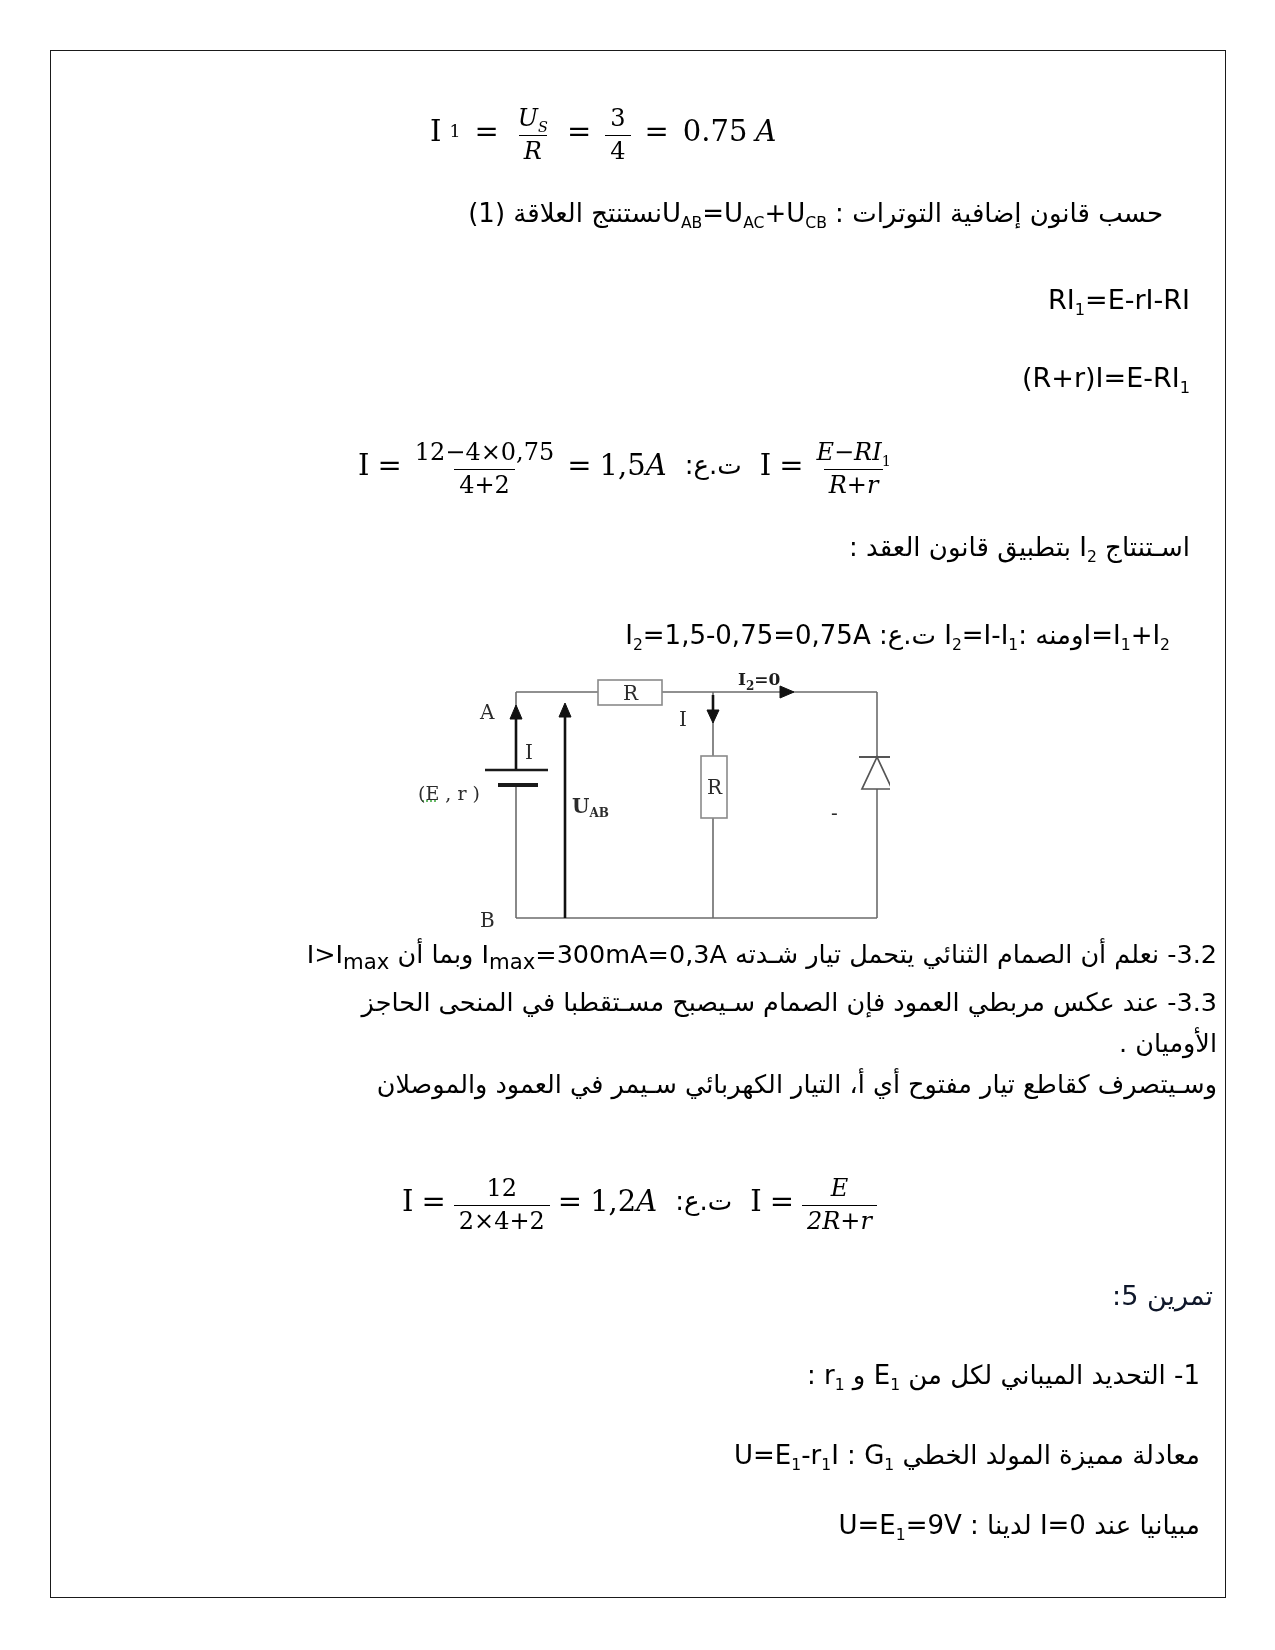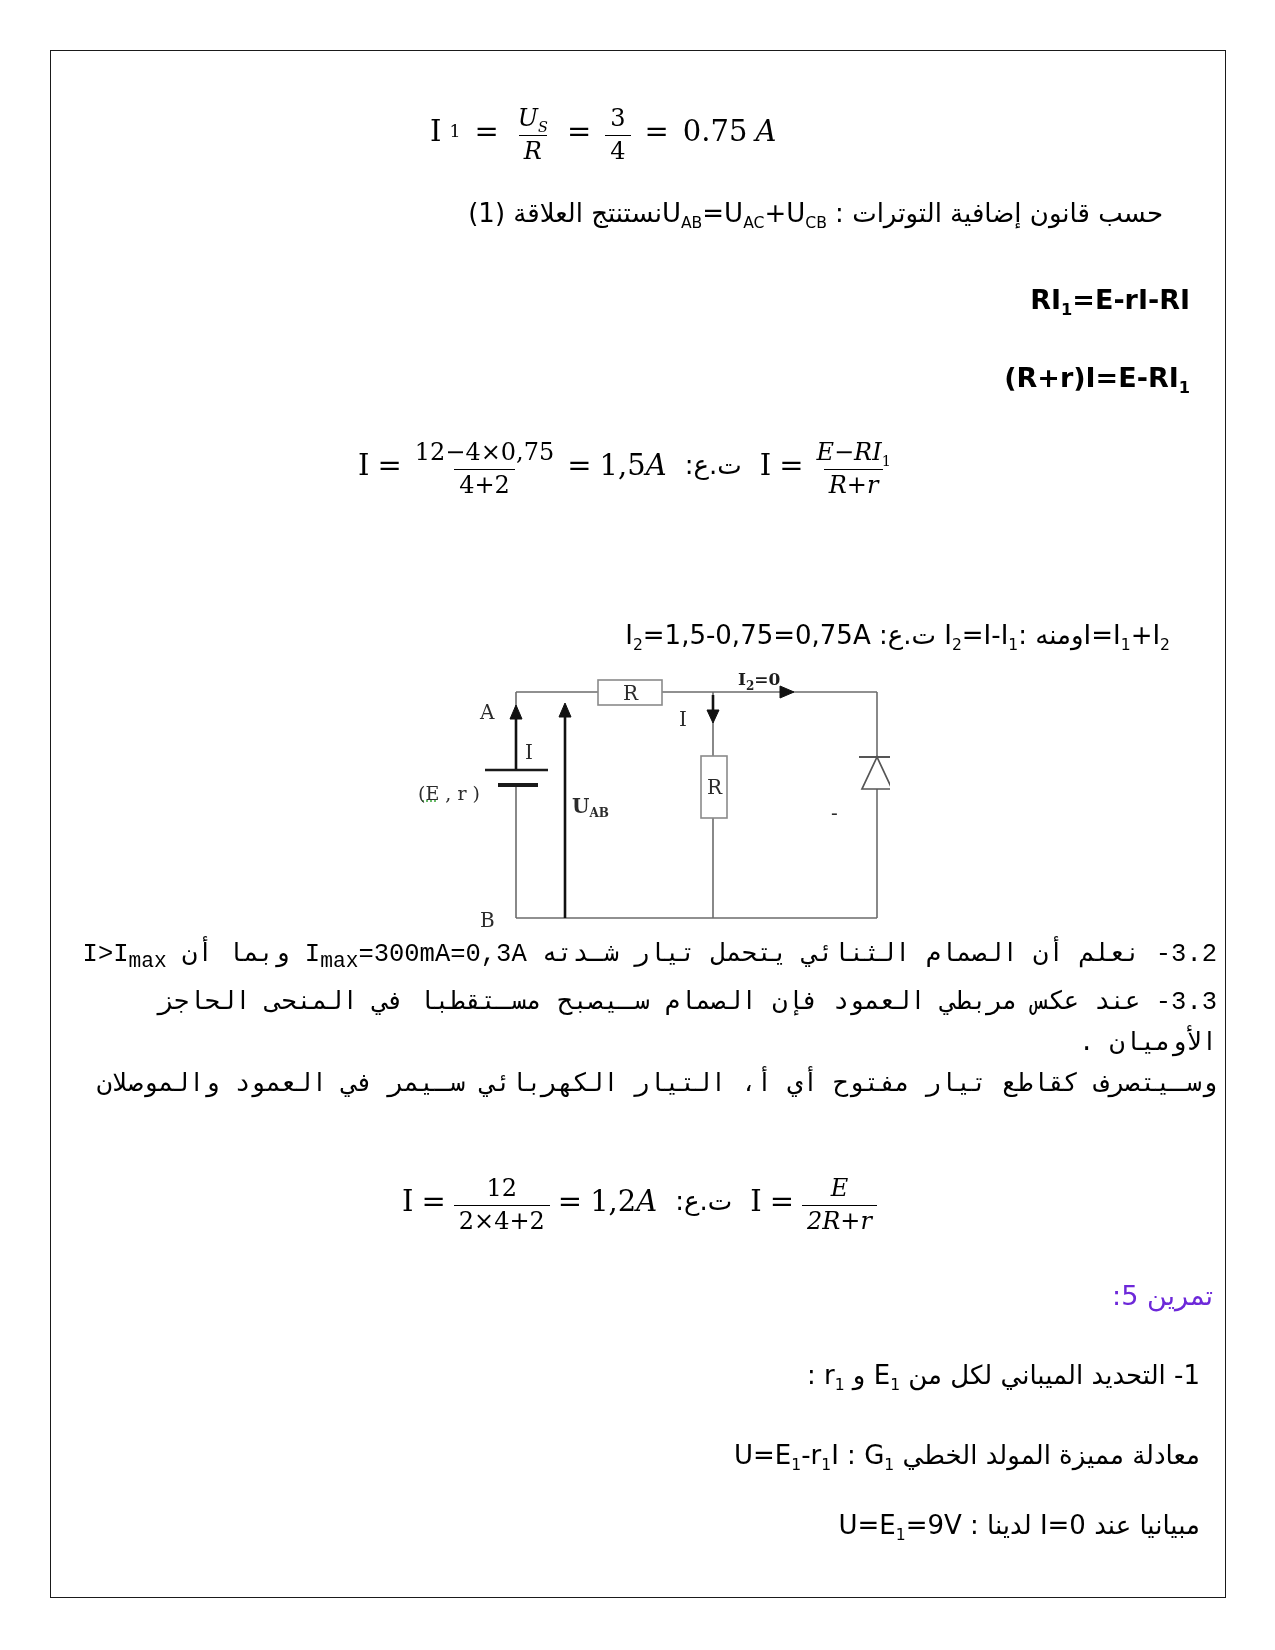--- a/index.html
+++ b/index.html
@@ -3,35 +3,35 @@
 <meta charset="utf-8">
 <style>
   html,body{margin:0;padding:0;background:#fff;}
   .page{position:relative;width:1275px;height:1650px;background:#fff;overflow:hidden;
         font-family:"DejaVu Sans",sans-serif;color:#000;}
   .page-border{position:absolute;left:50px;top:50px;width:1174px;height:1546px;
         border:1.6px solid #1a1a1a;}
   .abs{position:absolute;}
   .rtl-line{position:absolute;direction:rtl;white-space:nowrap;font-size:26px;line-height:1.35;}
   .rtl-line sub, .ltr-line sub{font-size:60%;line-height:0;}
-  .ltr-line{position:absolute;direction:ltr;white-space:nowrap;font-size:26px;font-weight:bold;}
+  .ltr-line{position:absolute;direction:ltr;white-space:nowrap;font-size:26px;}
   .run{unicode-bidi:isolate;margin-top:44px;}
   .eq-row{position:absolute;display:flex;align-items:center;gap:14px;
         font-family:"DejaVu Serif",serif;font-size:29px;white-space:nowrap;}
   .eq-row .piece{display:inline-flex;align-items:center;gap:8px;}
   .frac{display:inline-flex;flex-direction:column;align-items:center;line-height:1.15;
         font-size:24px;vertical-align:middle;margin-top:9px;}
   .frac .num{padding:0 5px 2px;}
   .frac .den{border-top:1.7px solid #000;padding:2px 5px 0;}
   .it{font-style:italic;}
   .eq-row sub{font-size:60%;line-height:0;}
   .ar-label{font-family:"DejaVu Sans",sans-serif;font-size:26px;direction:rtl;}
   .para{position:absolute;direction:rtl;text-align:right;font-size:25.5px;line-height:41px;}
   .para .pline{white-space:nowrap;}
-  .red{color:#6d28d9;}
+  .red{color:#0f172a;}
   .heading{font-size:27px;}
   svg text{font-family:"DejaVu Serif",serif;fill:#2b2b2b;font-size:20px;}
   svg .svgsub{font-size:12px;}
   svg .small{font-size:17px;font-weight:600;fill:#1c1c1c;}
   svg .srclabel{font-size:19px;}
 </style>
 </head>
 <body>
 
 <div class="page">
@@ -80,20 +80,21 @@
     <span class="piece">
       <span>I</span>
       <span>=</span>
       <span class="frac">
         <span class="num"><span class="it">E−RI</span><sub>1</sub></span>
         <span class="den it">R+r</span>
       </span>
     </span>
   </div>
 
+  <div class="rtl-line" style="top:530px;right:85px;"><span>اسـتنتاج </span><span dir="ltr" class="run"><span>I</span><sub>2</sub></span><span> بتطبيق قانون العقد :</span></div>
 
   <div class="rtl-line" style="top:618px;right:105px;"><span dir="ltr" class="run"><span>I=I</span><sub>1</sub><span>+I</span><sub>2</sub></span><span>ومنه</span><span> </span><span dir="ltr" class="run"><span>I</span><sub>2</sub><span>=I-I</span><sub>1</sub><span>:</span></span><span> ت.ع: </span><span dir="ltr" class="run"><span>I</span><sub>2</sub><span>=1,5-0,75=0,75A</span></span></div>
 
   <svg class="abs" style="left:398px;top:655px;" width="492" height="280" viewBox="0 0 492 280">
 
     <g stroke="#6b6b6b" stroke-width="1.6" fill="none">
       <line x1="118" y1="37" x2="200" y2="37"></line>
       <line x1="264" y1="37" x2="479" y2="37"></line>
       <line x1="118" y1="37" x2="118" y2="115"></line>
       <line x1="118" y1="130" x2="118" y2="263"></line>
@@ -134,21 +135,21 @@
     <text x="82" y="64">A</text>
     <text x="82" y="272">B</text>
     <text x="127" y="104">I</text>
     <text x="20" y="145" class="srclabel">(E , r )</text>
     <text x="174" y="158" style="font-weight:600;"><tspan>U</tspan><tspan class="svgsub" dy="4">AB</tspan></text>
     <text x="281" y="71">I</text>
     <text x="340" y="30" class="small"><tspan>I</tspan><tspan class="svgsub" dy="5">2</tspan><tspan dy="-5">=0</tspan></text>
     <text x="433" y="165">-</text>
   </svg>
 
-  <div class="para" style="top:934px;left:77px;right:58px;font-family:Liberation Mono, monospace;">
+  <div class="para" style="top:934px;left:77px;right:58px;">
     <div class="pline"><span>3.2- نعلم أن الصمام الثنائي يتحمل تيار شـدته </span><span dir="ltr" class="run"><span>I</span><sub>max</sub><span>=300mA=0,3A</span></span><span> وبما أن </span><span dir="ltr" class="run"><span>I&gt;I</span><sub>max</sub></span></div>
     <div class="pline"><span>3.3- عند عكس مربطي العمود فإن الصمام سـيصبح مسـتقطبا في المنحى الحاجز</span></div>
     <div class="pline"><span>الأوميان .</span></div>
     <div class="pline"><span>وسـيتصرف كقاطع تيار مفتوح أي أ، التيار الكهربائي سـيمر في العمود والموصلان</span></div>
   </div>
 
   <div class="eq-row" style="left:402px;top:1166px;gap:18px;">
     <span class="piece">
       <span>I</span>
       <span>=</span>

